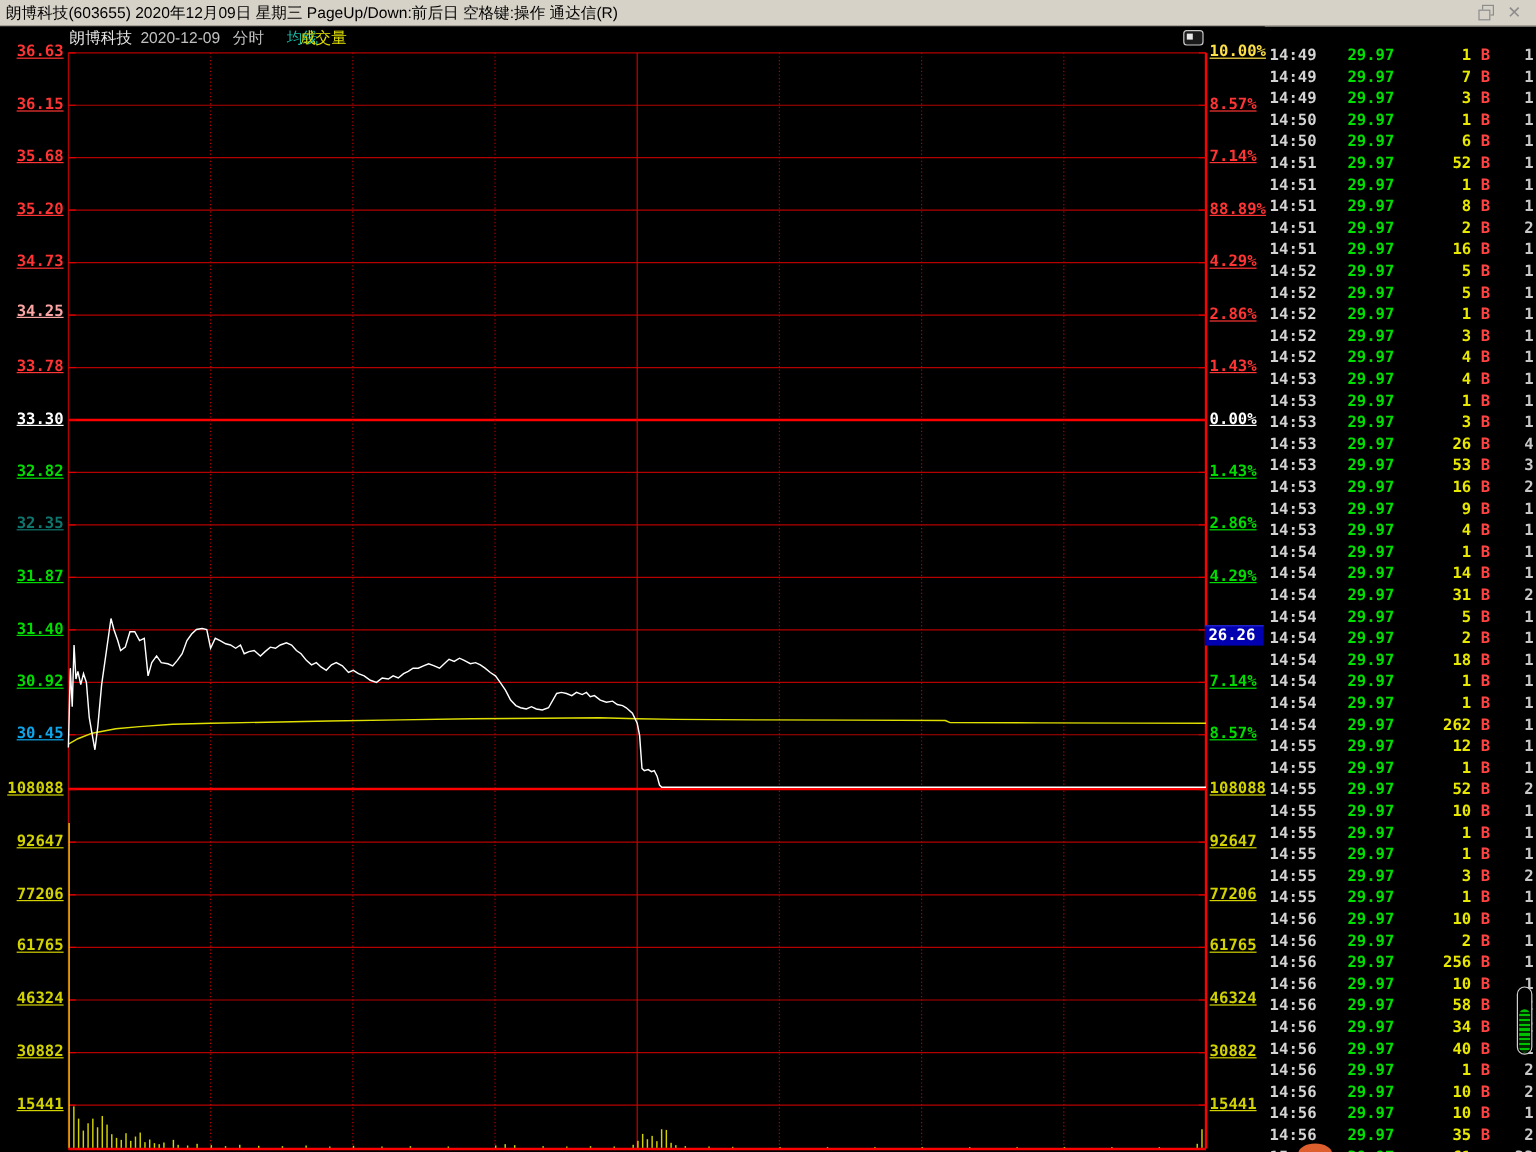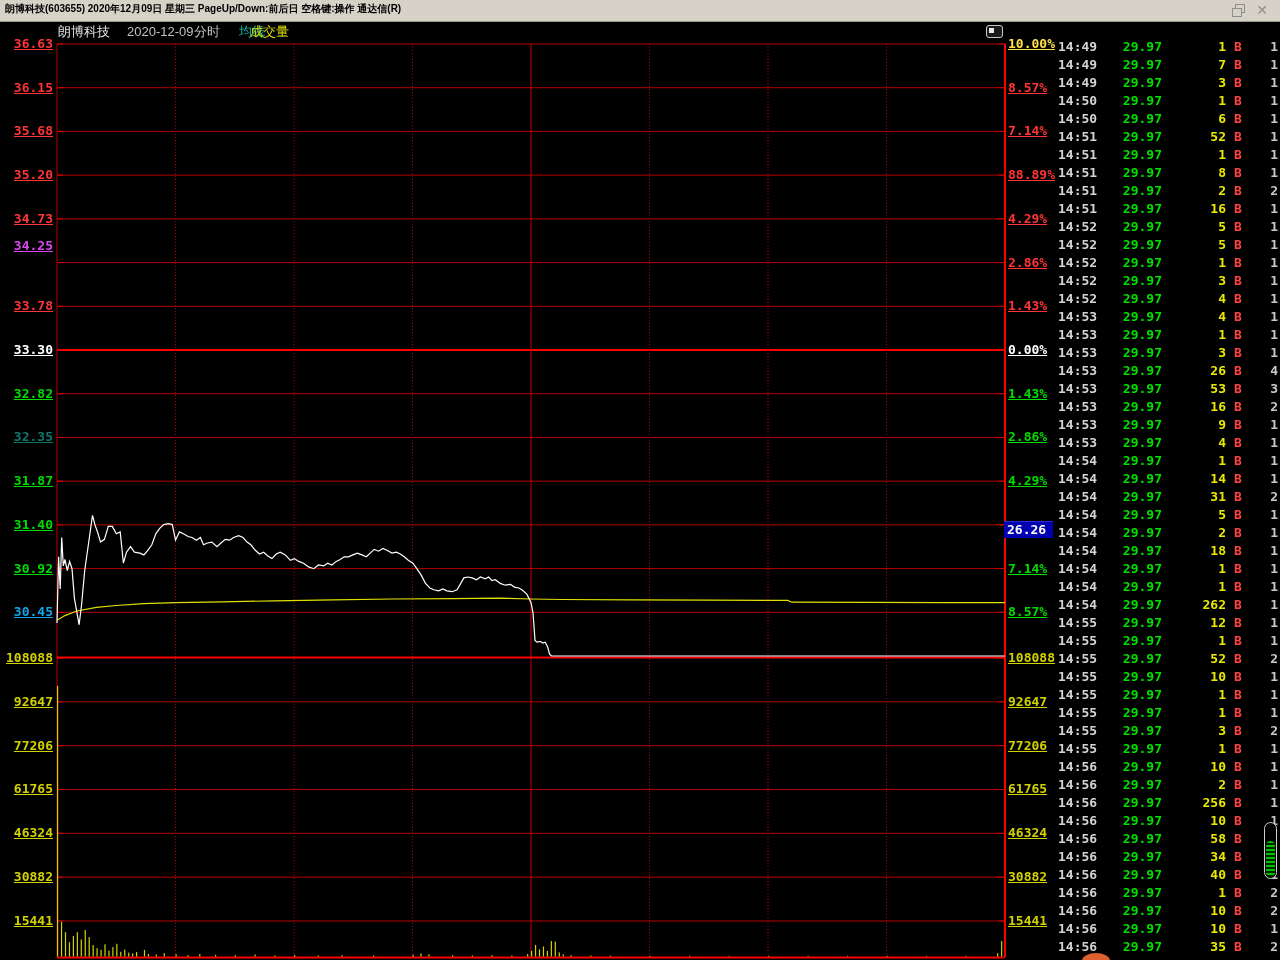--- a/index.html
+++ b/index.html
@@ -2,32 +2,32 @@
 <html><head>
 <meta charset="utf-8">
 <style>
   html,body{margin:0;padding:0;background:#000;width:1280px;height:960px;overflow:hidden;
     font-family:"Liberation Sans","DejaVu Sans",sans-serif;}
   #stage{position:absolute;left:0;top:0;width:1280px;height:960px;background:#000;}
 
   
   #titlebar{position:absolute;left:0;top:0;width:1280px;height:22px;background:#d6d2c8;
     border-bottom:1px solid #9a968c;box-sizing:border-box;}
-  #titlebar .ttl{position:absolute;left:5px;top:2px;font-size:10px;font-weight:bold;color:#000;white-space:nowrap;}
+  #titlebar .ttl{position:absolute;left:5px;top:2px;font-size:13px;font-weight:normal;color:#000;white-space:nowrap;}
   .winbtn{position:absolute;top:3px;width:16px;height:15px;cursor:default;}
   #btn-restore{right:34px;}
   #btn-restore .sq1{position:absolute;left:5px;top:1px;width:8px;height:7px;border:1px solid #8d8d8d;}
   #btn-restore .sq2{position:absolute;left:2px;top:5px;width:8px;height:7px;border:1px solid #8d8d8d;background:#d6d2c8;}
   #btn-close{right:10px;font-size:14px;color:#8d8d8d;font-weight:bold;line-height:15px;text-align:center;}
 
   
   #chart-header{position:absolute;left:0;top:22px;width:1054px;height:20px;background:#000;}
   #chart-header span{font-size:13px;line-height:20px;position:absolute;white-space:nowrap;}
   .hd-name{left:58px;color:#e6e6e6;}
-  .hd-date{left:127px;color:#c0c0c0;}
+  .hd-date{left:117px;color:#c0c0c0;}
   .hd-view{left:194px;color:#c0c0c0;}
   .hd-ma{left:239px;color:#14b8a6;}
   .hd-vol{left:250px;color:#e1e100;}
   #panel-toggle{position:absolute;left:986px;top:3px;width:15px;height:11px;border:1px solid #c8c8c8;
     border-radius:3px;background:#1a1a1a;}
   #panel-toggle::before{content:"";position:absolute;left:2px;top:2px;width:5px;height:5px;background:#e8e8e8;}
 
   
   .axlbl{position:absolute;font-size:13px;font-weight:bold;height:16px;line-height:16px;
     font-family:"DejaVu Sans Mono","Liberation Mono",monospace;white-space:nowrap;text-decoration:underline;}
@@ -254,21 +254,21 @@
       <polyline points="57.0,620.2 64.9,615.6 76.8,611.0 96.5,607.3 116.3,605.5 143.9,603.6 175.5,602.7 222.9,601.8 274.3,600.9 333.5,599.9 392.8,599.0 452.0,598.6 499.4,598.1 531.0,599.0 562.6,599.5 629.8,599.9 708.8,600.1 787.8,600.4 791.7,602.2 866.8,602.4 945.8,602.6 1005.0,602.7" fill="none" stroke="#e0e000" stroke-width="1.2"></polyline>
       <polyline points="57.0,622.9 58.6,556.8 60.2,588.9 61.7,537.5 63.3,565.9 64.9,559.5 67.3,570.5 69.6,561.4 72.0,568.7 74.4,598.1 76.8,611.9 79.1,624.8 81.5,605.5 84.7,570.5 88.6,543.0 92.5,515.4 94.9,524.6 98.1,533.8 100.5,542.1 104.4,539.3 108.3,526.4 112.3,526.4 116.3,533.8 120.2,531.9 123.4,563.2 126.5,552.2 130.5,546.6 134.4,552.2 139.9,553.1 143.9,554.9 147.8,550.3 151.8,544.8 155.8,533.8 159.7,528.3 163.7,524.6 168.4,523.7 172.3,524.6 175.5,540.2 179.4,531.9 183.4,533.8 188.1,536.5 192.1,537.5 196.4,540.2 200.4,537.5 203.5,544.8 207.5,543.0 211.8,542.1 217.0,546.6 220.9,543.0 225.3,539.3 229.6,540.2 233.6,537.5 238.7,535.6 243.0,537.5 247.0,542.1 250.9,544.8 255.3,550.3 259.6,554.0 263.6,552.2 267.5,555.8 271.9,558.6 276.2,554.0 280.2,552.2 285.3,554.9 290.4,560.4 294.4,558.6 298.7,561.4 303.5,563.2 308.6,566.9 313.8,568.7 318.5,565.0 323.6,565.9 327.6,563.2 331.9,565.0 336.3,561.4 340.2,559.5 344.2,556.8 348.5,556.8 352.9,554.9 357.2,553.1 361.9,554.9 366.3,556.8 370.2,553.1 374.2,549.4 378.5,551.2 382.9,548.5 386.8,550.3 392.0,553.1 396.3,552.2 400.3,554.0 404.2,556.8 408.6,560.4 412.9,563.2 416.8,568.7 421.2,575.1 425.5,583.4 429.9,588.0 433.8,589.8 438.6,590.8 442.9,588.9 446.9,590.8 452.0,591.7 457.1,589.8 463.9,577.9 467.8,577.0 472.1,577.9 476.5,579.7 480.4,577.0 485.2,578.8 488.7,577.0 491.9,580.6 495.4,579.7 500.2,583.4 505.3,585.2 510.5,584.3 514.4,587.1 518.8,588.0 521.9,589.8 527.0,594.4 531.0,602.7 533.0,612.8 535.0,640.4 536.9,642.2 540.1,641.3 542.9,643.1 545.2,642.2 547.6,646.8 549.6,654.2 551.5,656.0 1005.0,656.0" fill="none" stroke="#ffffff" stroke-width="1.2"></polyline>
     </svg>
 
   <div id="axis-labels">
       <div class="axlbl ax-left" style="top: 36px; color: rgb(255, 52, 52);">36.63</div>
       <div class="axlbl ax-left" style="top: 79.7143px; color: rgb(255, 52, 52);">36.15</div>
       <div class="axlbl ax-left" style="top: 123.429px; color: rgb(255, 52, 52);">35.68</div>
       <div class="axlbl ax-left" style="top: 167.143px; color: rgb(255, 52, 52);">35.20</div>
       <div class="axlbl ax-left" style="top: 210.857px; color: rgb(255, 52, 52);">34.73</div>
-      <div class="axlbl ax-left" style="top: 238px; color: #d946ef;">34.25</div>
+      <div class="axlbl ax-left" style="top: 252px; color: #fca5a5;">34.25</div>
       <div class="axlbl ax-left" style="top: 298.286px; color: rgb(255, 52, 52);">33.78</div>
       <div class="axlbl ax-left" style="top: 342px; color: rgb(255, 255, 255);">33.30</div>
       <div class="axlbl ax-left" style="top: 385.714px; color: rgb(0, 220, 0);">32.82</div>
       <div class="axlbl ax-left" style="top: 429.429px; color: #0f766e;">32.35</div>
       <div class="axlbl ax-left" style="top: 473.143px; color: rgb(0, 220, 0);">31.87</div>
       <div class="axlbl ax-left" style="top: 516.857px; color: rgb(0, 220, 0);">31.40</div>
       <div class="axlbl ax-left" style="top: 560.571px; color: rgb(0, 220, 0);">30.92</div>
       <div class="axlbl ax-left" style="top: 604.286px; color: #0ea5e9;">30.45</div>
       <div class="axlbl ax-left" style="top: 650px; color: rgb(210, 210, 0);">108088</div>
       <div class="axlbl ax-left" style="top: 693.83px; color: rgb(210, 210, 0);">92647</div>

